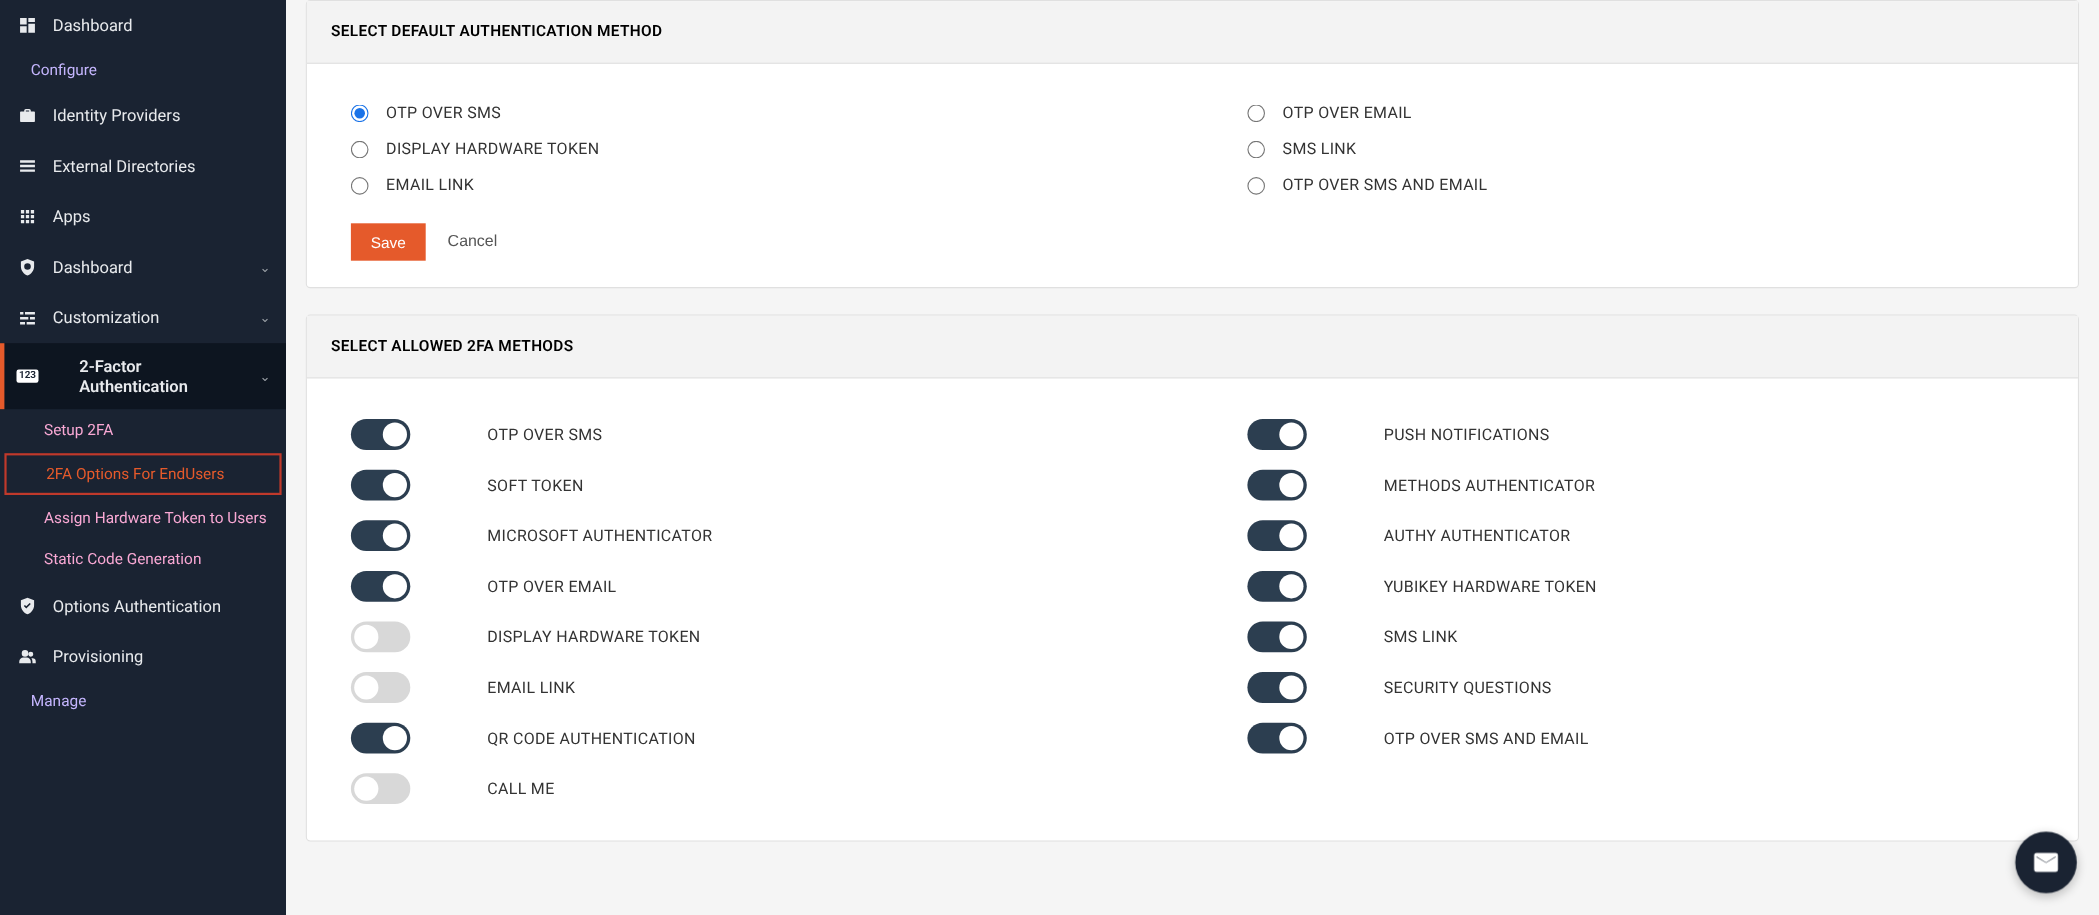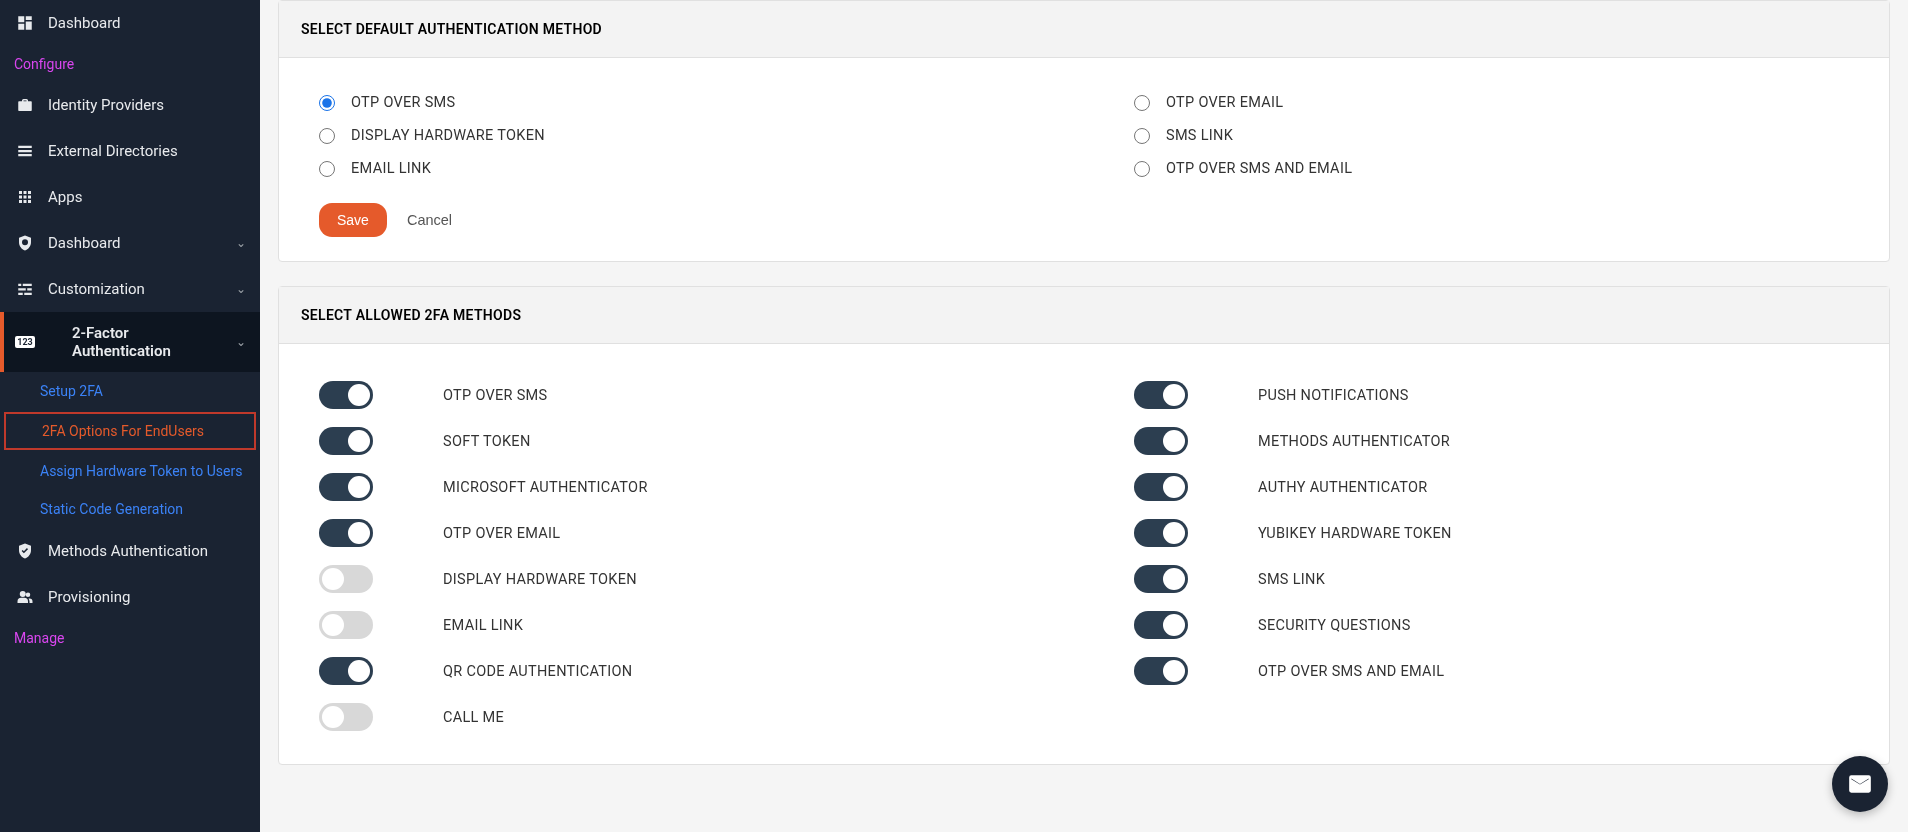--- a/index.html
+++ b/index.html
@@ -4,36 +4,36 @@
 <style>
 * { box-sizing: border-box; margin: 0; padding: 0; }
 body { font-family: -apple-system, BlinkMacSystemFont, 'Segoe UI', Roboto, sans-serif; background: #f5f5f5; display: flex; height: 832px; width: 1908px; overflow: hidden; }
 .sidebar { width: 260px; background: #1a2332; color: #fff; height: 100%; overflow-y: auto; display: flex; flex-direction: column; }
 .sidebar::-webkit-scrollbar { width: 6px; }
 .sidebar::-webkit-scrollbar-thumb { background: #555; }
 .nav-item { display: flex; align-items: center; padding: 12px 14px; cursor: pointer; font-size: 15px; color: #e8eaed; }
 .nav-item .icon { width: 22px; height: 22px; margin-right: 12px; display: flex; align-items: center; justify-content: center; flex-shrink: 0; }
 .nav-item .label { flex: 1; }
 .nav-item .chev { font-size: 12px; color: #9aa0a6; }
-.section-header { padding: 10px 14px; font-size: 14px; color: #d946ef; }
+.section-header { padding: 10px 28px; font-size: 14px; color: #c4b5fd; }
 .nav-item.active-parent { background: #0d1520; border-left: 4px solid #e55a2b; padding-left: 10px; gap: 24px; }
 .nav-item.active-parent .label { font-weight: 600; }
-.sub-item { padding: 11px 14px 11px 40px; font-size: 14px; color: #3b82f6; cursor: pointer; }
+.sub-item { padding: 11px 14px 11px 40px; font-size: 14px; color: #f9a8d4; cursor: pointer; }
 .sub-item.highlighted { color: #e55a2b; border: 2px solid #c0392b; margin: 2px 4px; padding: 9px 12px 9px 36px; background: #1a2332; }
 .content { flex: 1; padding: 0 18px 20px 18px; overflow-y: auto; background: #f5f5f5; }
 .panel { background: #fff; border: 1px solid #e0e0e0; border-radius: 4px; margin-bottom: 24px; }
 .panel-header { background: #f3f3f3; padding: 20px 22px; font-size: 14px; font-weight: 600; color: #000000; border-bottom: 1px solid #e0e0e0; letter-spacing: 0.3px; }
 .panel-body { padding: 28px 40px 24px 40px; }
 .radio-grid { display: flex; gap: 100px; }
 .radio-col { flex: 1; }
 .radio-row { display: flex; align-items: center; padding: 8px 0; }
 .radio-row input[type=radio] { width: 16px; height: 16px; margin-right: 16px; accent-color: #1a73e8; cursor: pointer; }
 .radio-row .rlabel { font-size: 14.5px; color: #333; letter-spacing: 0.3px; }
 .actions { margin-top: 18px; display: flex; align-items: center; gap: 20px; }
-.btn-save { background: #e55a2b; color: #fff; border: none; padding: 9px 18px; font-size: 14px; border-radius: 13px; cursor: pointer; }
+.btn-save { background: #e55a2b; color: #fff; border: none; padding: 9px 18px; font-size: 14px; border-radius: 0; cursor: pointer; }
 .btn-cancel { background: none; border: none; color: #555; font-size: 14.5px; cursor: pointer; text-align: center; }
 .toggle-grid { display: flex; gap: 100px; }
 .toggle-col { flex: 1; }
 .toggle-row { display: flex; align-items: center; padding: 9px 0; }
 .toggle { width: 54px; height: 28px; border-radius: 14px; position: relative; cursor: pointer; margin-right: 70px; flex-shrink: 0; }
 .toggle.on { background: #2c3e50; }
 .toggle.off { background: #d8d8d8; }
 .toggle .knob { width: 22px; height: 22px; background: #fff; border-radius: 50%; position: absolute; top: 3px; transition: left 0.2s; }
 .toggle.on .knob { left: 29px; }
 .toggle.off .knob { left: 3px; }
@@ -108,21 +108,21 @@
   <div class="sub-item">Setup 2FA</div>
   <div class="sub-item highlighted">2FA Options For EndUsers</div>
   <div class="sub-item">Assign Hardware Token to Users</div>
   <div class="sub-item">Static Code Generation</div>
   <div class="nav-item">
     <span class="icon">
         <svg width="18" height="18" viewBox="0 0 24 24">
           <path d="M12 2l8 3v6c0 5-3.5 9.5-8 11-4.5-1.5-8-6-8-11V5l8-3zm-1.5 13l5.5-5.5-1.4-1.4-4.1 4.1-1.6-1.6L7.5 12l3 3z"></path>
         </svg>
       </span>
-    <span class="label">Methods Authentication</span>
+    <span class="label">Options Authentication</span>
   </div>
   <div class="nav-item">
     <span class="icon">
         <svg width="18" height="18" viewBox="0 0 24 24">
           <path d="M9 12a4 4 0 100-8 4 4 0 000 8zm7 0a3 3 0 100-6 3 3 0 000 6zM2 20v-2a5 5 0 015-5h4a5 5 0 015 5v2H2zm16 0v-2c0-1.5-.5-2.9-1.3-4H18a4 4 0 014 4v2h-4z"></path>
         </svg>
       </span>
     <span class="label">Provisioning</span>
   </div>
   <div class="section-header">Manage</div>

